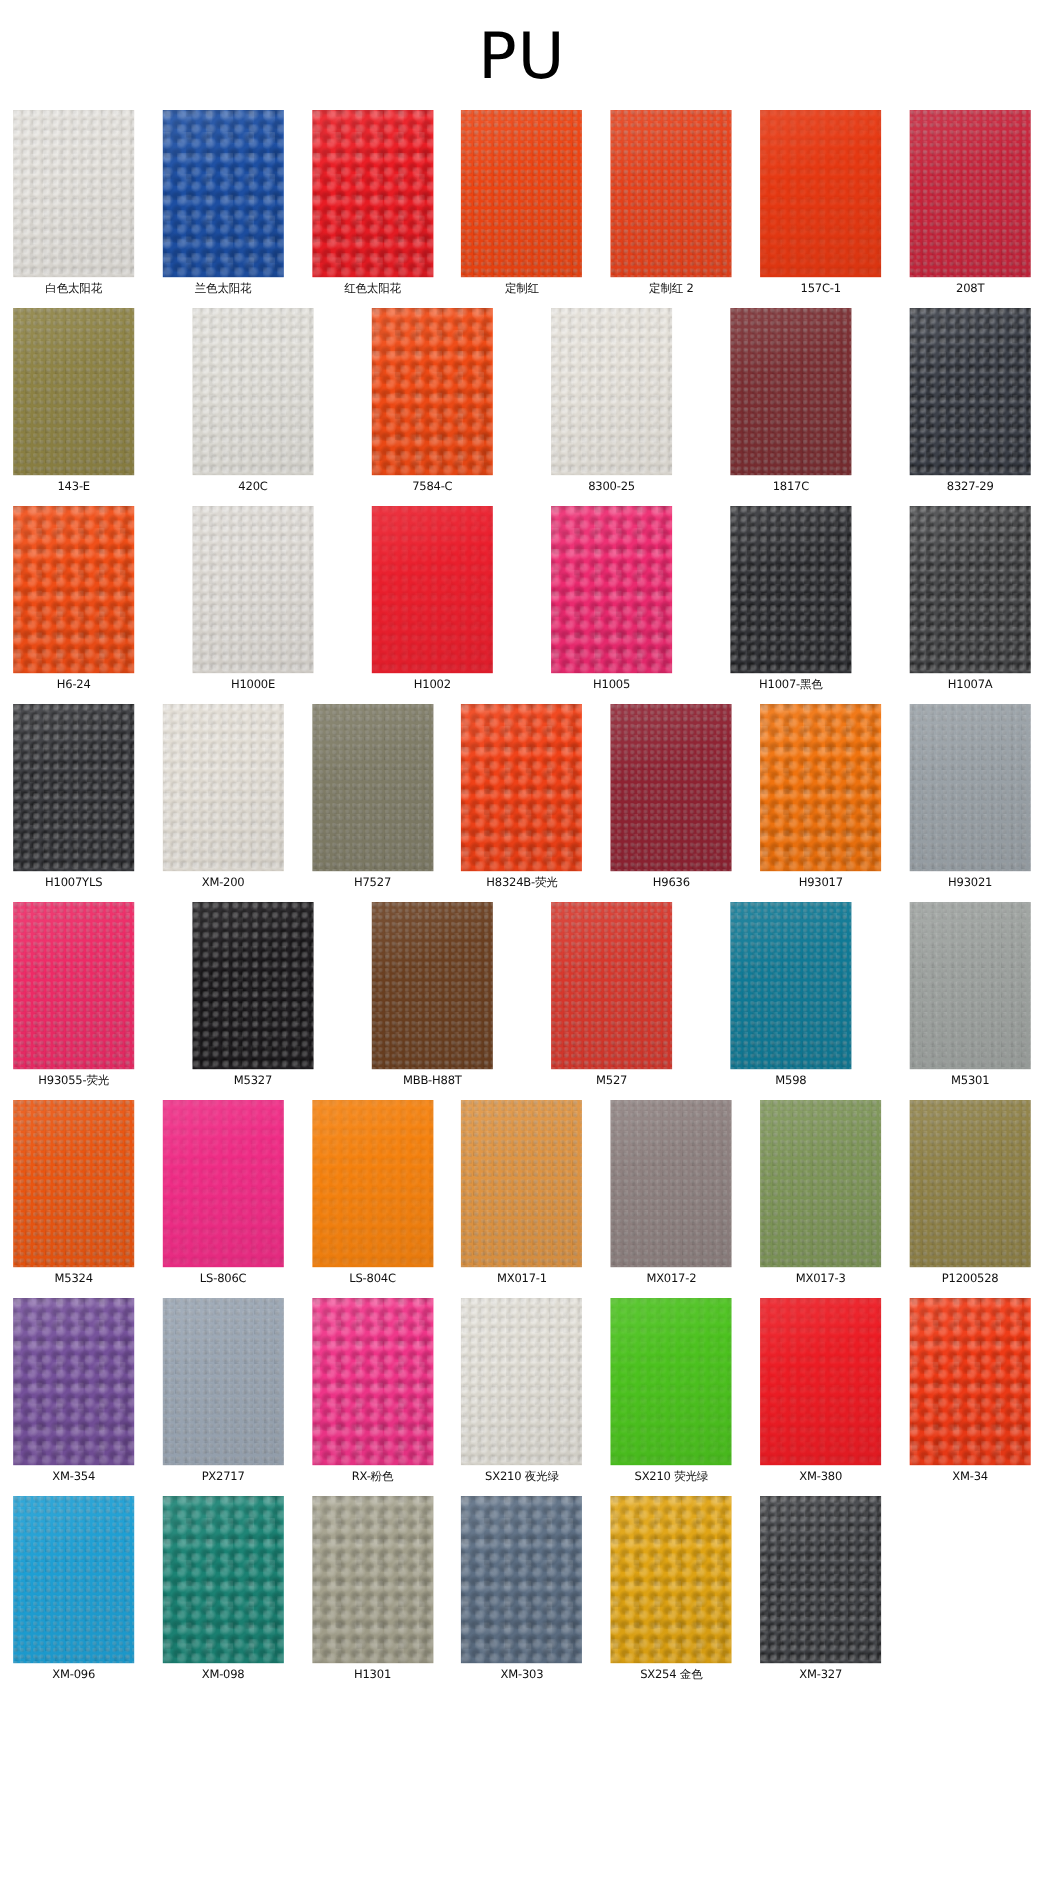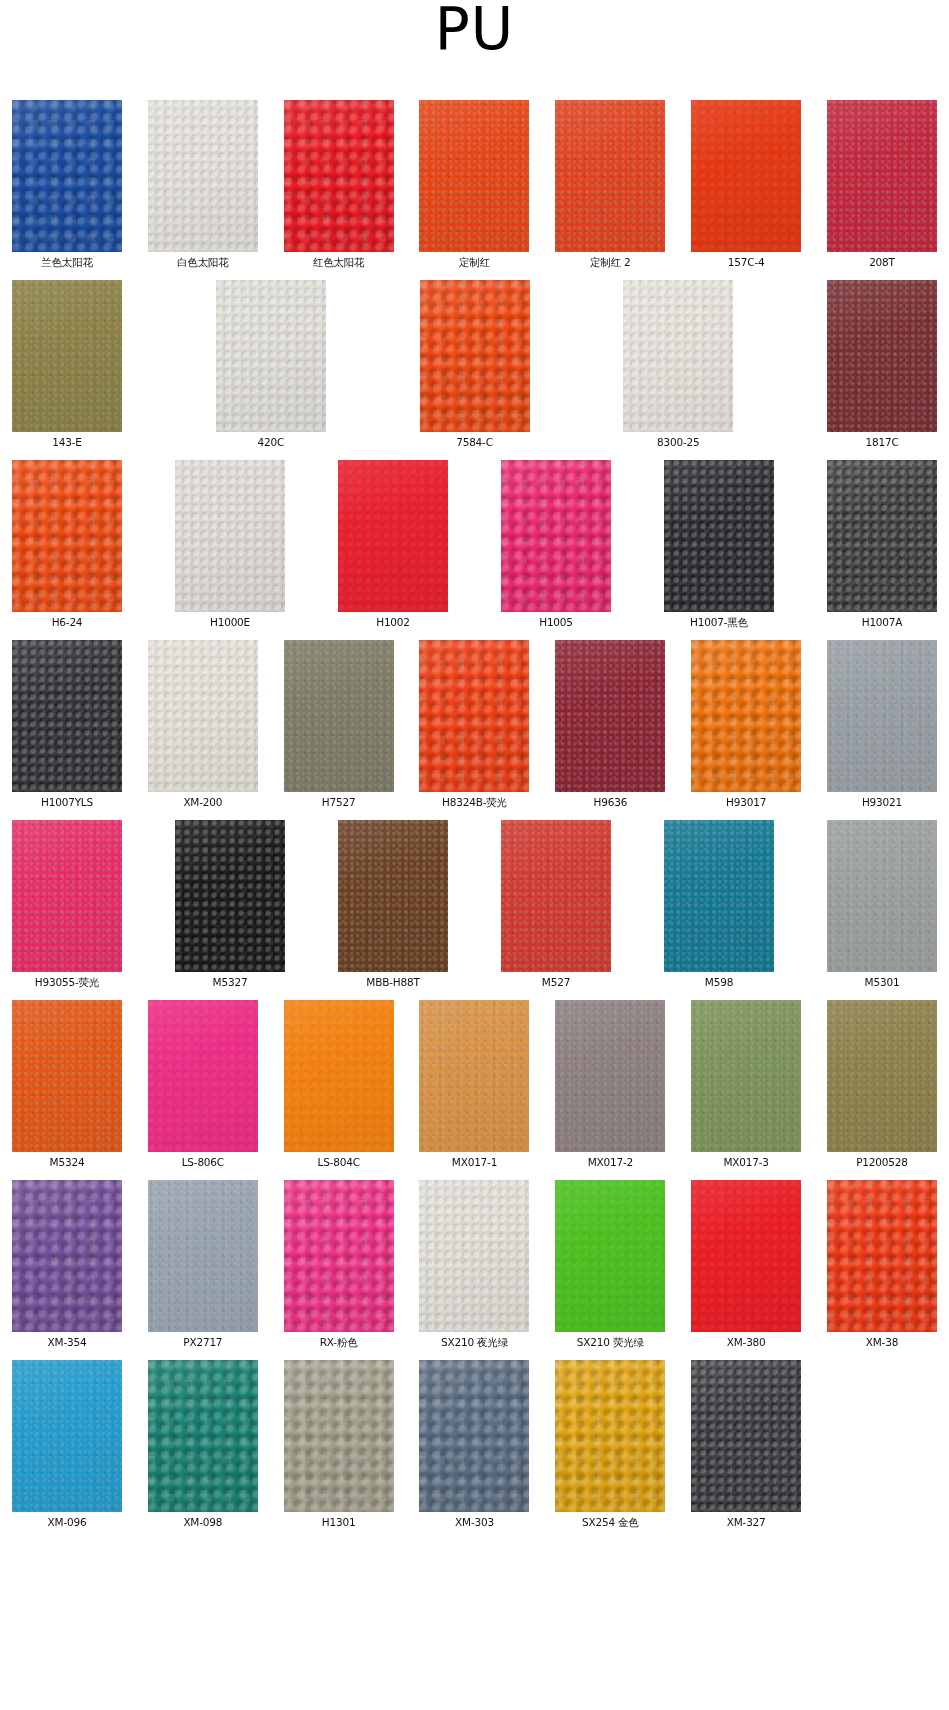--- a/index.html
+++ b/index.html
@@ -21,20 +21,21 @@
   }
   #title {
     width: 100%;
     text-align: center;
     font-family: "DejaVu Sans", sans-serif;
     font-size: 58px;
     font-weight: 400;
     line-height: 1;
     color: #000000;
     letter-spacing: 1px;
+    padding-top: 22px;
     box-sizing: border-box;
     height: 100px;
   }
   #grid {
     padding: 0 8px 0 8px;
     box-sizing: border-box;
   }
   .row {
     display: flex;
     justify-content: space-between;
@@ -108,34 +109,34 @@
 </head>
 <body>
 
 <div id="page">
 
   <div id="title">PU</div>
 
   <div id="grid">
       <div class="row">
         <div class="cell">
-          <div class="swatch" style="background-color: rgb(29, 79, 163);">
-            <div class="tex coarse"></div>
-            <div class="shade"></div>
-          </div>
-          <div class="label">兰色太阳花</div>
-        </div>
-        <div class="cell">
           <div class="swatch" style="background-color: rgb(222, 219, 213);">
             <div class="tex soft"></div>
             <div class="shade"></div>
           </div>
           <div class="label">白色太阳花</div>
         </div>
         <div class="cell">
+          <div class="swatch" style="background-color: rgb(29, 79, 163);">
+            <div class="tex coarse"></div>
+            <div class="shade"></div>
+          </div>
+          <div class="label">兰色太阳花</div>
+        </div>
+        <div class="cell">
           <div class="swatch" style="background-color: rgb(234, 28, 36);">
             <div class="tex coarse"></div>
             <div class="shade"></div>
           </div>
           <div class="label">红色太阳花</div>
         </div>
         <div class="cell">
           <div class="swatch" style="background-color: rgb(238, 67, 17);">
             <div class="tex fine"></div>
             <div class="shade"></div>
@@ -147,21 +148,21 @@
             <div class="tex fine"></div>
             <div class="shade"></div>
           </div>
           <div class="label">定制红 2</div>
         </div>
         <div class="cell">
           <div class="swatch" style="background-color: rgb(230, 56, 18);">
             <div class="tex flat"></div>
             <div class="shade"></div>
           </div>
-          <div class="label">157C-4</div>
+          <div class="label">157C-1</div>
         </div>
         <div class="cell">
           <div class="swatch" style="background-color: rgb(200, 35, 59);">
             <div class="tex fine"></div>
             <div class="shade"></div>
           </div>
           <div class="label">208T</div>
         </div>
       </div>
       <div class="row">
@@ -193,20 +194,27 @@
           </div>
           <div class="label">8300-25</div>
         </div>
         <div class="cell">
           <div class="swatch" style="background-color: rgb(122, 45, 49);">
             <div class="tex fine"></div>
             <div class="shade"></div>
           </div>
           <div class="label">1817C</div>
         </div>
+        <div class="cell">
+          <div class="swatch" style="background-color: rgb(60, 64, 73);">
+            <div class="tex dark"></div>
+            <div class="shade"></div>
+          </div>
+          <div class="label">8327-29</div>
+        </div>
       </div>
       <div class="row">
         <div class="cell">
           <div class="swatch" style="background-color: rgb(240, 77, 22);">
             <div class="tex coarse"></div>
             <div class="shade"></div>
           </div>
           <div class="label">H6-24</div>
         </div>
         <div class="cell">
@@ -432,21 +440,21 @@
             <div class="tex flat"></div>
             <div class="shade"></div>
           </div>
           <div class="label">XM-380</div>
         </div>
         <div class="cell">
           <div class="swatch" style="background-color: rgb(239, 58, 22);">
             <div class="tex coarse"></div>
             <div class="shade"></div>
           </div>
-          <div class="label">XM-38</div>
+          <div class="label">XM-34</div>
         </div>
       </div>
       <div class="row">
         <div class="cell">
           <div class="swatch" style="background-color: rgb(29, 159, 212);">
             <div class="tex fine"></div>
             <div class="shade"></div>
           </div>
           <div class="label">XM-096</div>
         </div>

